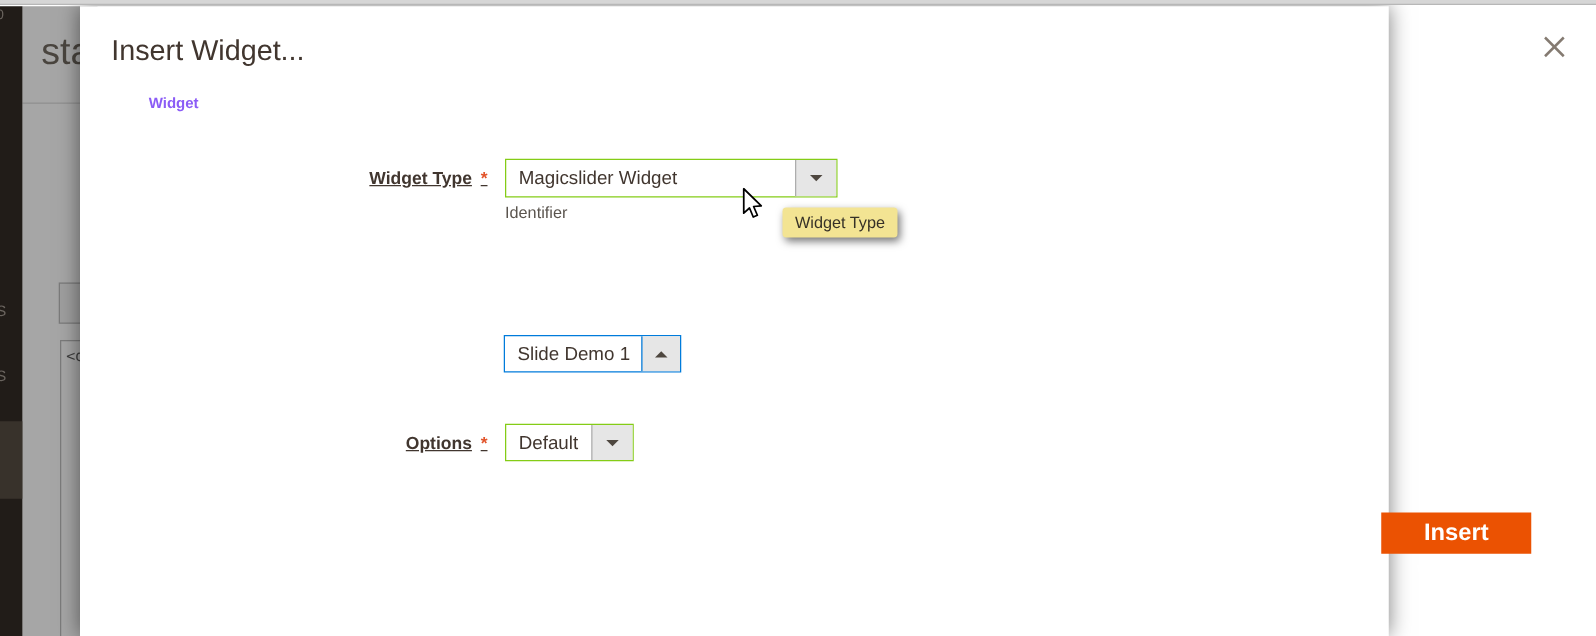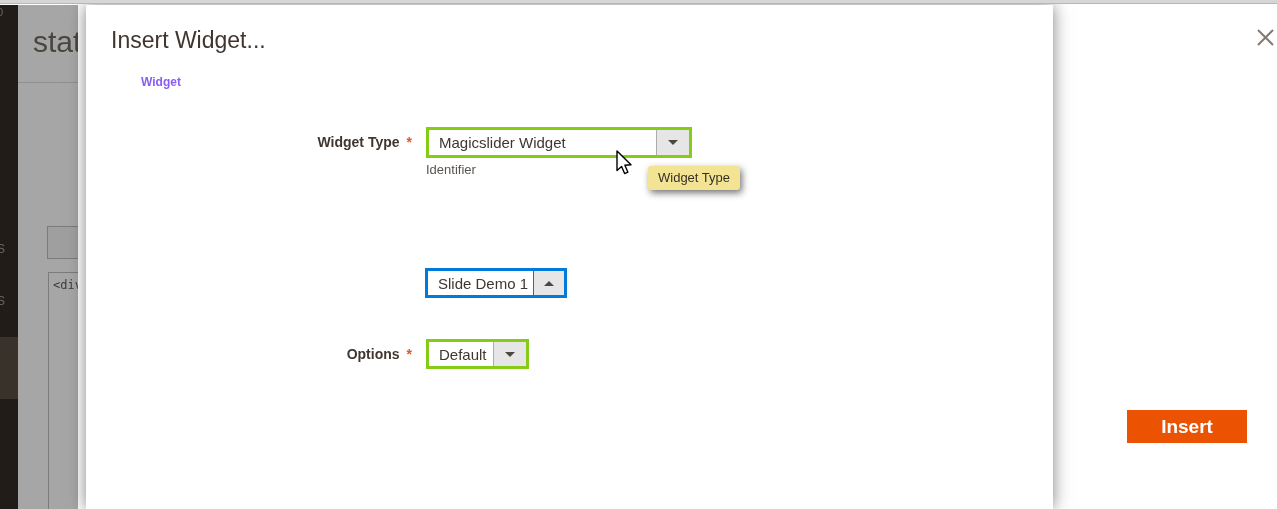--- a/index.html
+++ b/index.html
@@ -31,40 +31,40 @@
     background:#8f8f8f; }
   .bg-button { position:absolute; left:29px; top:221px; width:46px; height:33px;
     background:#9f9f9f; border:1px solid #7b7b7b; font-size:14px; color:#7f1d1d;
     padding-left:30px; line-height:31px; white-space:nowrap; }
   .bg-textarea { position:absolute; left:30px; top:267px; width:44px; height:240px;
     background:#a6a6a6; border:1px solid #7b7b7b;
     font-family:"DejaVu Sans Mono", monospace; font-size:12px; color:#3d3d3d;
     padding:5px 0 0 4px; white-space:nowrap; }
 
   
-  .modal { position:absolute; left:86px; top:5px; width:967px; height:504px;
+  .modal { position:absolute; left:64px; top:5px; width:1047px; height:504px;
     background:#ffffff; box-shadow:0 0 16px rgba(0,0,0,0.5); z-index:10; }
   .modal-title { position:absolute; left:25px; top:22px; font-size:23px;
     font-weight:400; color:#41362f; }
   .close-btn { position:absolute; left:1163px; top:18px; width:32px; height:32px;
     background:none; border:none; cursor:pointer; padding:0; }
   .section-heading { position:absolute; left:55px; font-size:12px; font-weight:700;
     color:#8b5cf6; }
   .sh-widget { top:70px; }
   .sh-options { top:211px; }
 
   .field-label { position:absolute; left:100px; width:226px; text-align:right;
-    font-size:14px; font-weight:700; color:#41362f; }
+    font-size:14px; font-weight:700; color:#41362f;text-decoration:underline; }
   .fl-widget-type { top:122px; height:31px; line-height:31px; }
   .fl-identifier  { top:263px; height:30px; line-height:30px; }
   .fl-template    { top:334px; height:30px; line-height:30px; }
   .req { color:#e2542b; margin-left:7px; font-weight:700; }
 
   .select { position:absolute; display:flex; background:#ffffff;
-    border:3px solid #84cc16; cursor:pointer; }
+    border:1px solid #84cc16; cursor:pointer; }
   .select .val { font-size:15px; color:#41362f; padding-left:10px;
     display:flex; align-items:center; white-space:nowrap; overflow:hidden; }
   .select .dd-btn { margin-left:auto; background:#e6e6e6; border-left:1px solid #adadad;
     display:flex; align-items:center; justify-content:center; flex:0 0 auto;
     cursor:pointer; }
   .tri-down { width:0; height:0; border-left:5px solid transparent;
     border-right:5px solid transparent; border-top:5px solid #4e473f; }
   .tri-up { width:0; height:0; border-left:5px solid transparent;
     border-right:5px solid transparent; border-bottom:5px solid #4e473f; }
   .sel-widget-type { left:340px; top:122px; width:266px; height:31px; }

